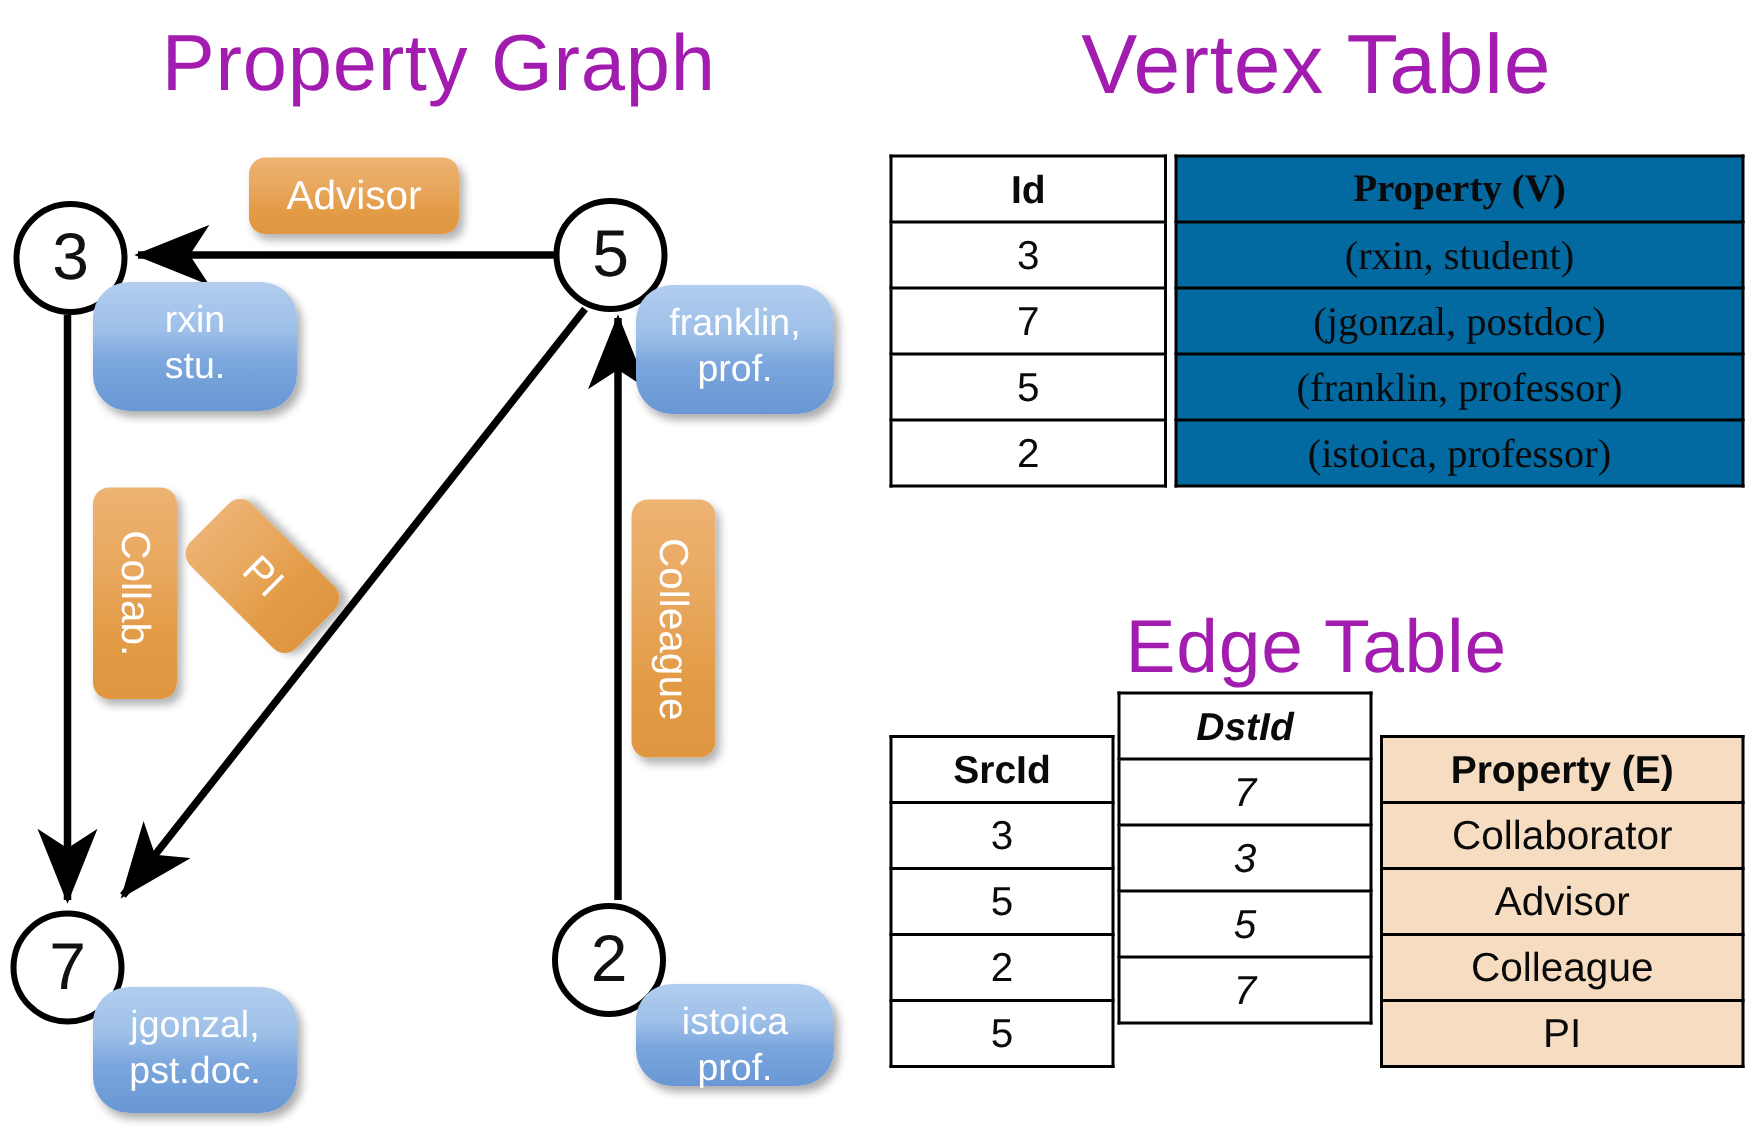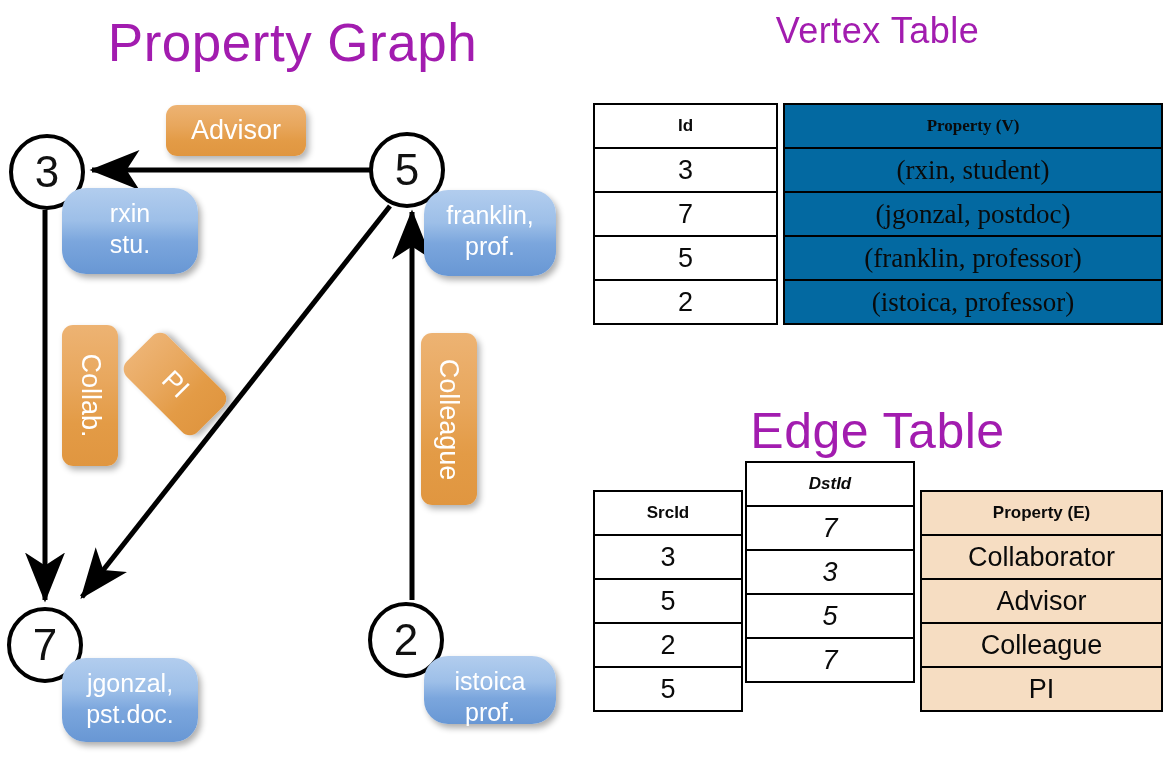--- a/index.html
+++ b/index.html
@@ -26,21 +26,21 @@
     letter-spacing: 0.5px;
   }
   #title-property-graph {
     left: 0; top: 12px; width: 585px;
     text-align: center;
     font-size: 53px;
   }
   #title-vertex-table {
     left: 585px; top: 10px; width: 585px;
     text-align: center;
-    font-size: 36px;
+    font-size: 56px;
   }
   #title-edge-table {
     left: 585px; top: 402px; width: 585px;
     text-align: center;
     font-size: 50px;
   }
 
   
   #graph-panel {
     position: absolute;
@@ -122,21 +122,21 @@
     text-align: center;
     font-weight: 300;
     font-size: 27px;
     color: #0a0a0a;
     padding: 0;
     height: 44px;
     box-sizing: border-box;
   }
   .tbl th {
     font-weight: 700;
-    font-size: 17px;
+    font-size: 26px;
   }
   .blue-cell { background: #0369a1; font-family: Liberation Serif, serif; }
   .orange-cell { background: #f6ddc2; }
 
   
   #vertex-id-table { left: 593px; top: 103px; width: 185px; }
   #vertex-prop-table { left: 783px; top: 103px; width: 380px; }
 
   
   #edge-src-table { left: 593px; top: 490px; width: 150px; }

